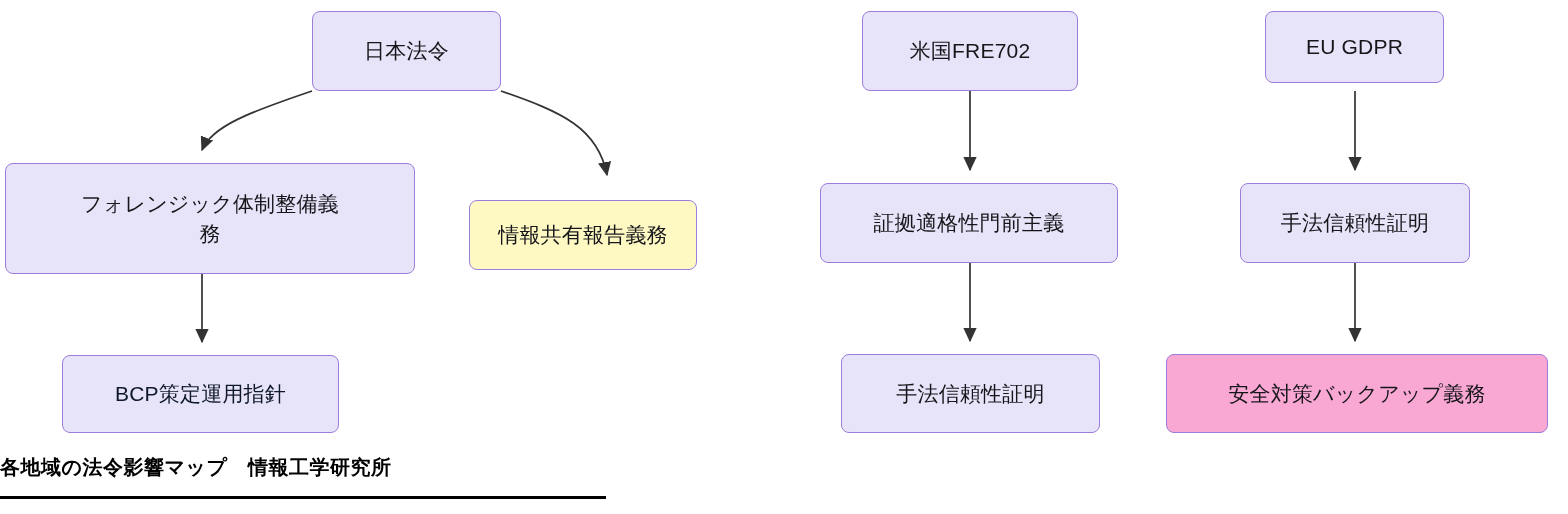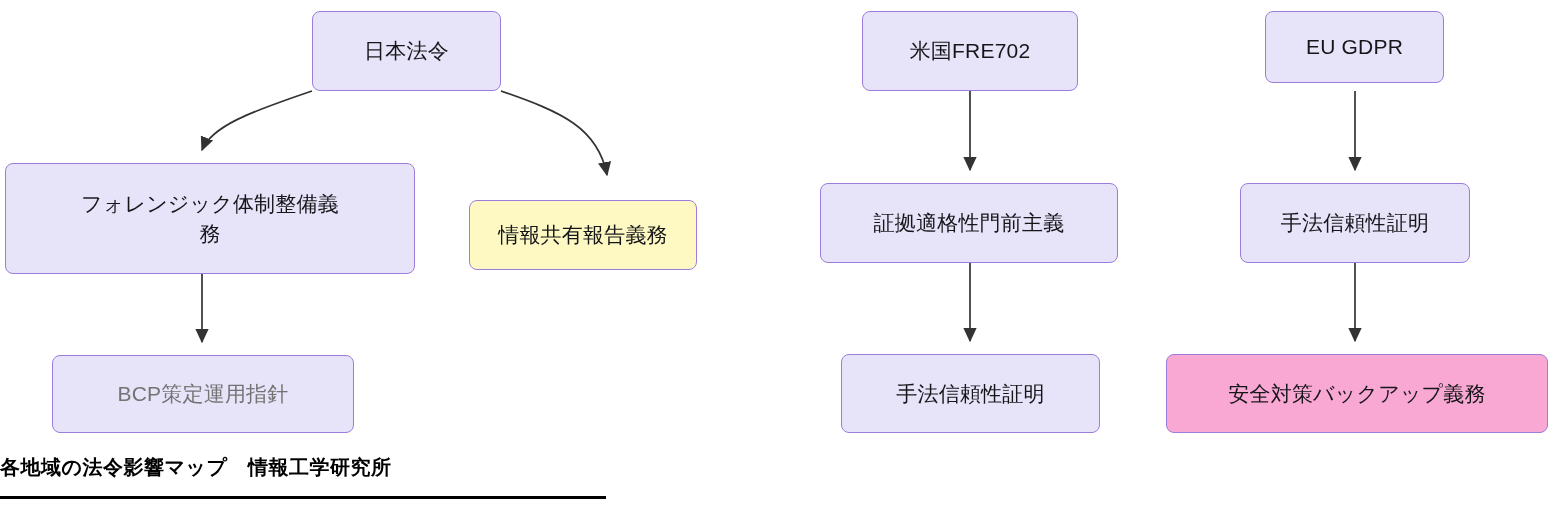--- a/index.html
+++ b/index.html
@@ -100,21 +100,21 @@
 
   <div class="node" style="left: 5px; top: 163px; width: 410px; height: 111px; background: rgb(231, 228, 249); border-color: rgb(157, 125, 219); color: rgb(22, 22, 26);">
     <span class="node-label">フォレンジック体制整備義
 務</span>
   </div>
 
   <div class="node" style="left: 469px; top: 188px; width: 228px; height: 70px; background: #fef9c3; border-color: rgb(157, 125, 219); color: rgb(22, 22, 26); margin-top: 12px;">
     <span class="node-label">情報共有報告義務</span>
   </div>
 
-  <div class="node" style="left: 52px; top: 355px; width: 302px; height: 78px; background: rgb(231, 228, 249); border-color: rgb(157, 125, 219); color: #737373;">
+  <div class="node" style="left: 62px; top: 355px; width: 277px; height: 78px; background: rgb(231, 228, 249); border-color: rgb(157, 125, 219); color: #0f172a;">
     <span class="node-label">BCP策定運用指針</span>
   </div>
 
   <div class="node" style="left: 862px; top: 11px; width: 216px; height: 80px; background: rgb(231, 228, 249); border-color: rgb(157, 125, 219); color: rgb(22, 22, 26);">
     <span class="node-label">米国FRE702</span>
   </div>
 
   <div class="node" style="left: 820px; top: 183px; width: 298px; height: 80px; background: rgb(231, 228, 249); border-color: rgb(157, 125, 219); color: rgb(22, 22, 26);">
     <span class="node-label">証拠適格性門前主義</span>
   </div>

